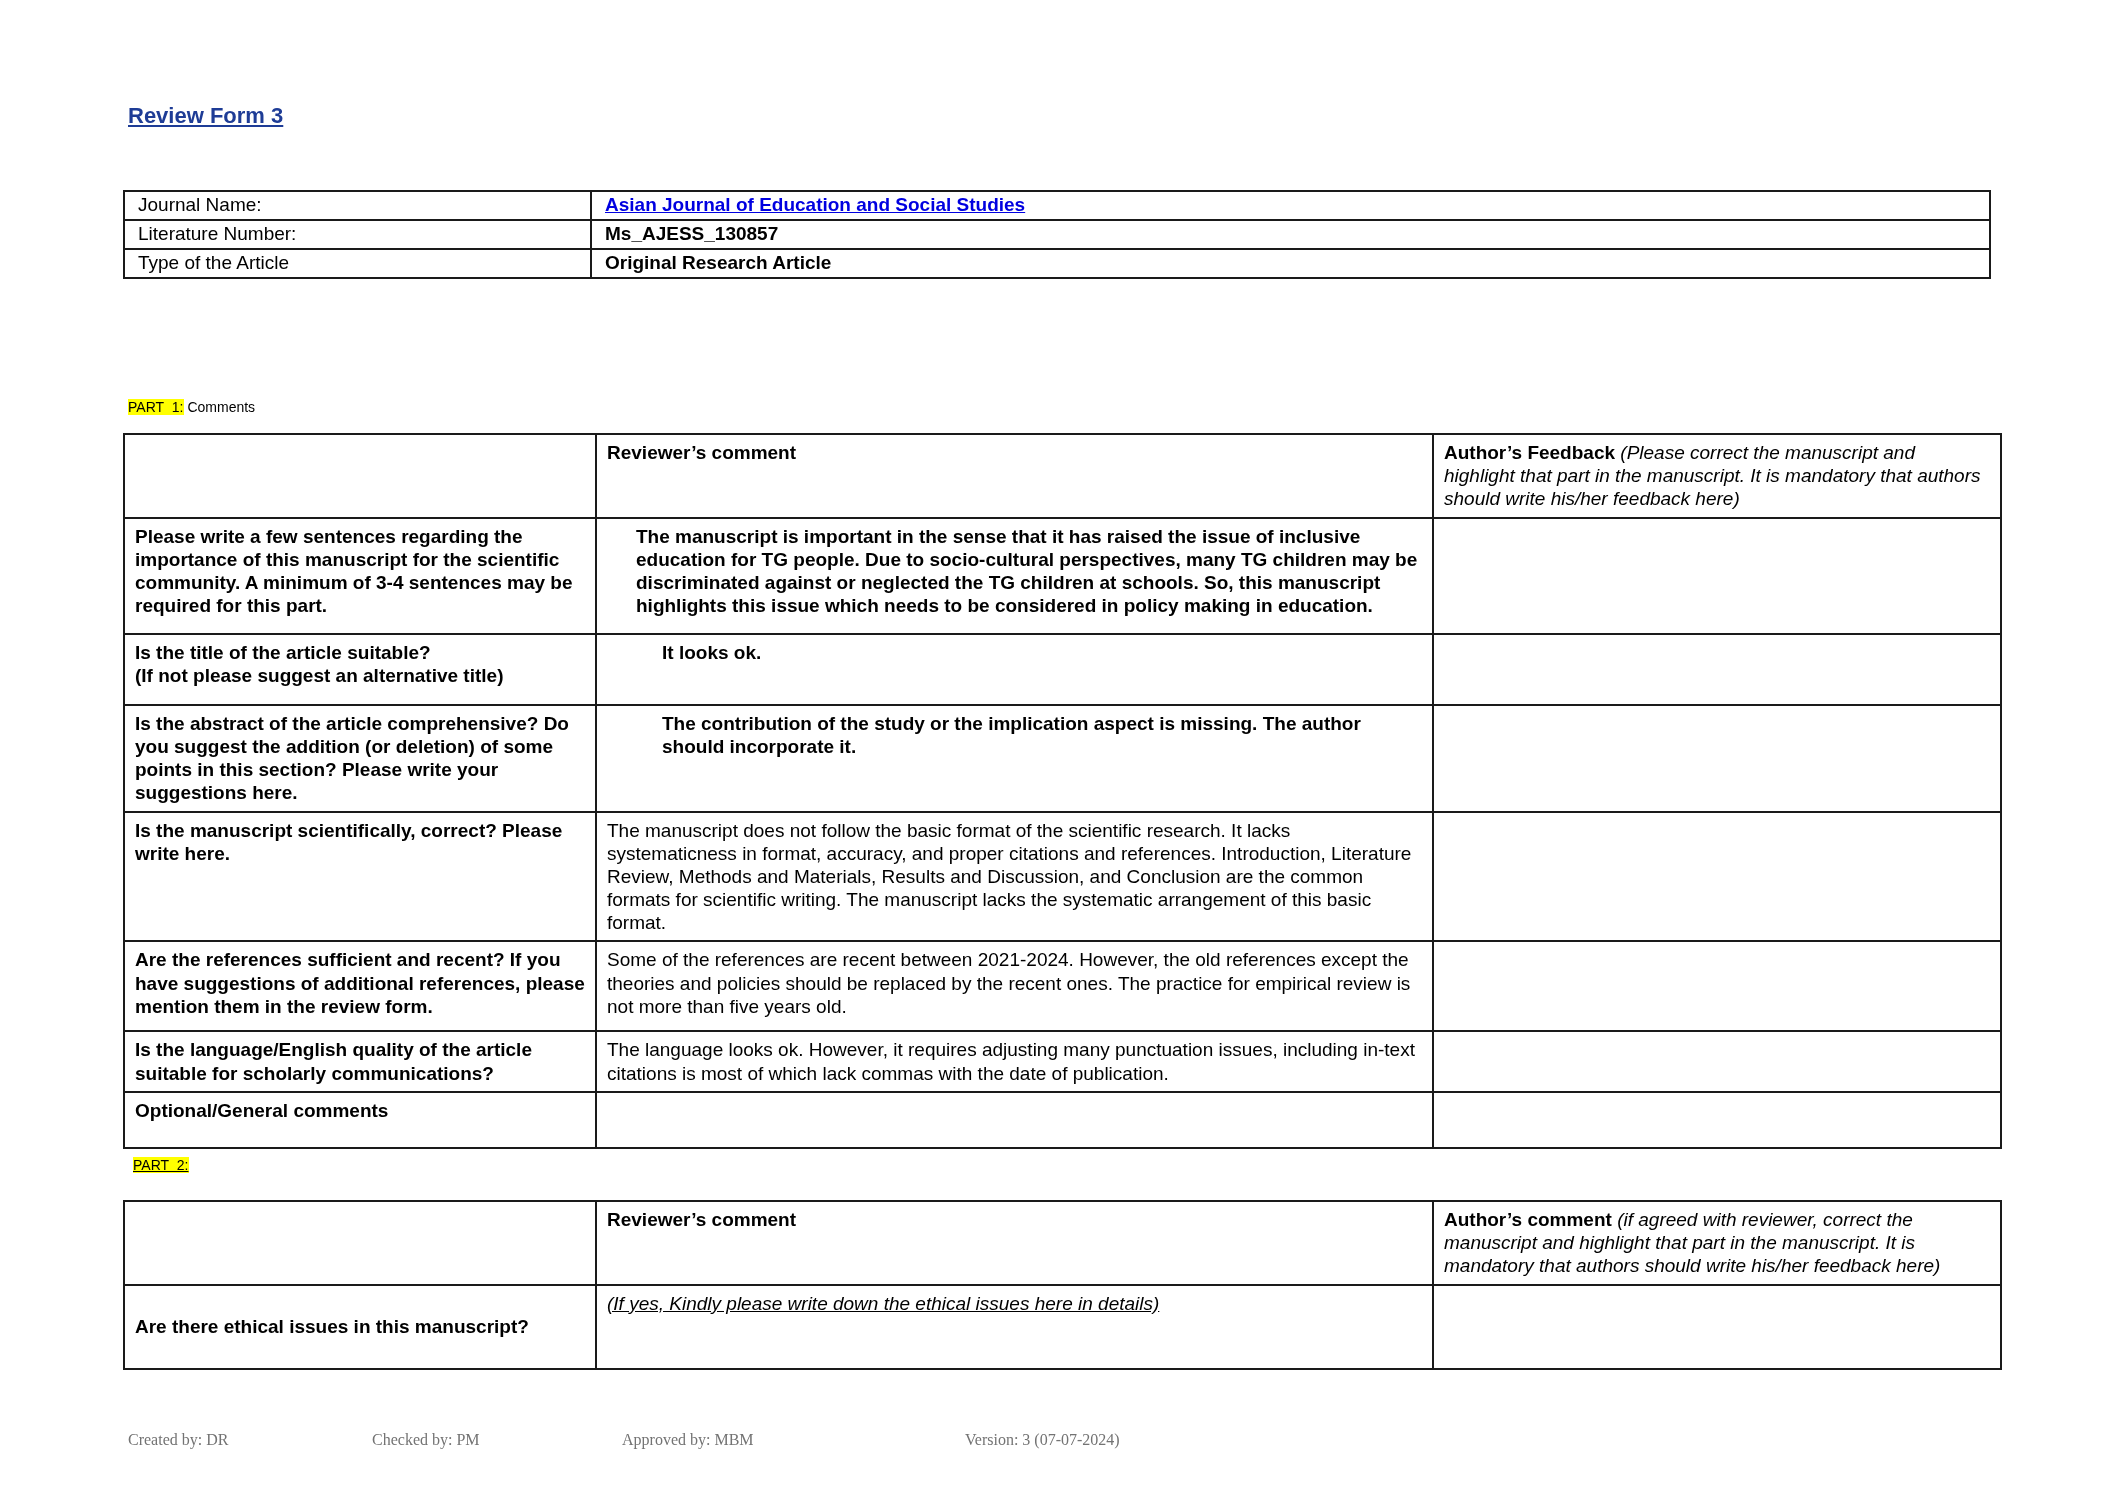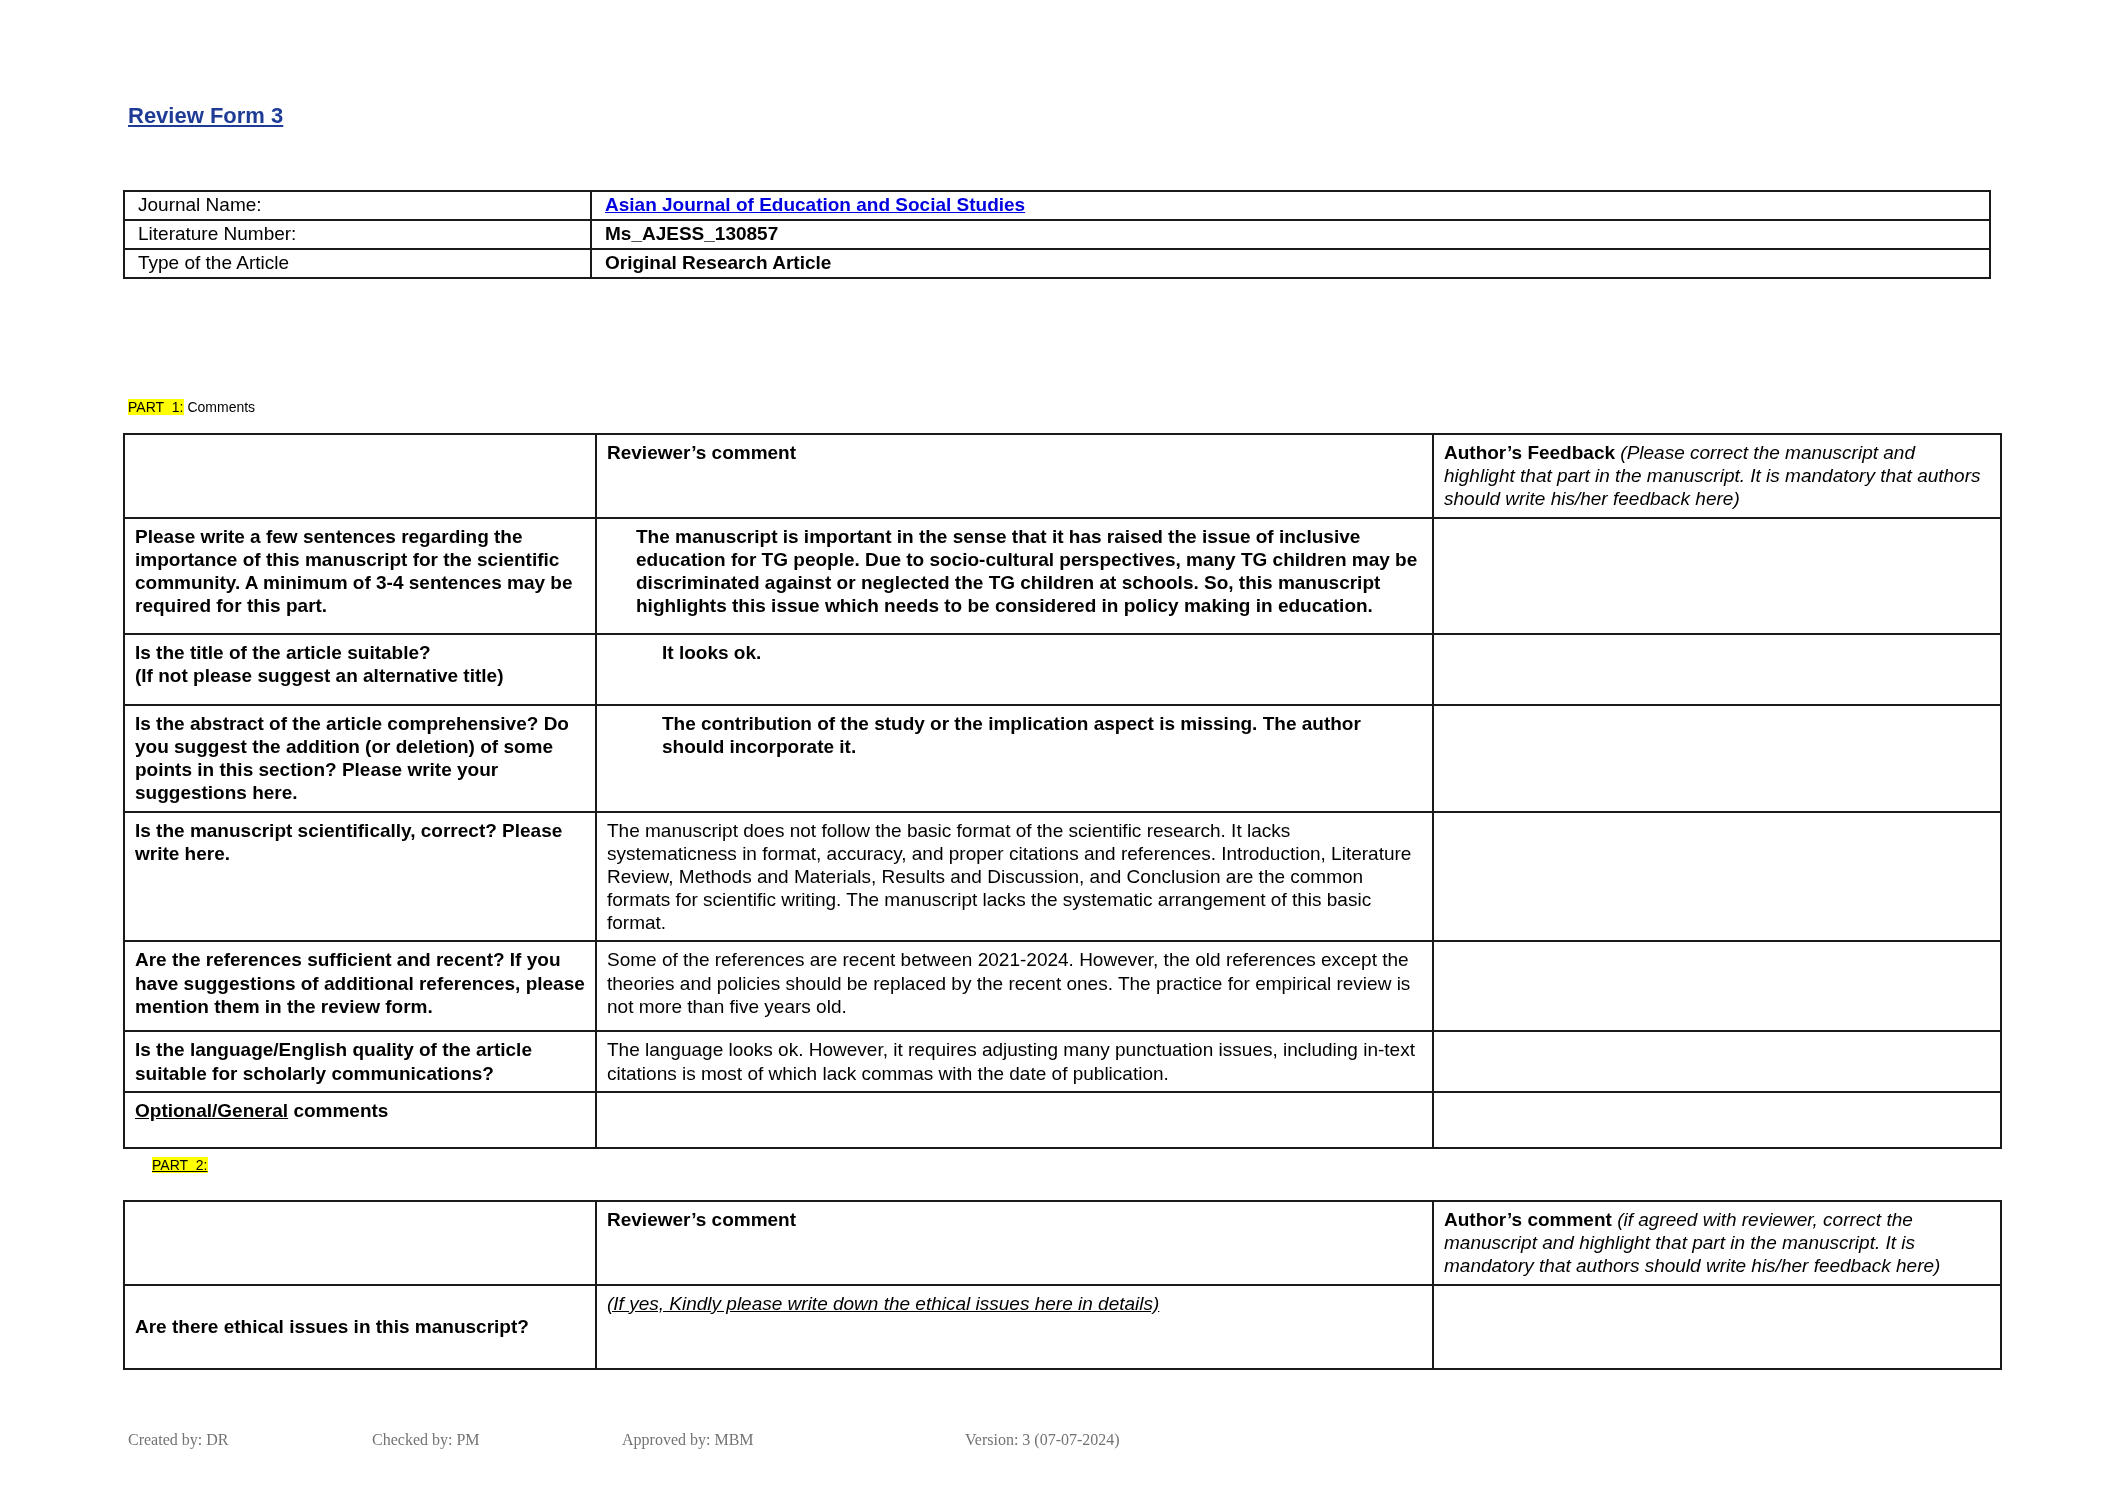--- a/index.html
+++ b/index.html
@@ -50,21 +50,21 @@
     text-decoration: underline;
     cursor: pointer;
   }
   
   .part-heading {
     position: absolute;
     font-size: 14px;
     font-weight: normal;
   }
   .part1-heading { left: 128px; top: 399px; }
-  .part2-heading { left: 152px; top: 1157px; }
+  .part2-heading { left: 133px; top: 1157px; }
   .hl { background: #ffff00; }
   .part2-heading .hl { text-decoration: underline; }
   
   .part-table {
     position: absolute;
     left: 123px;
     width: 1877px;
   }
   .part-table td {
     border: 2px solid #1a1a1a;
@@ -73,21 +73,21 @@
     line-height: 1.22;
     padding: 6px 10px 6px 10px;
   }
   .part-table col.c1 { width: 472px; }
   .part-table col.c2 { width: 837px; }
   .part-table col.c3 { width: 568px; }
   .pt1 { top: 433px; }
   .pt2 { top: 1200px; }
   .q { font-weight: bold; padding-left: 37px; white-space: pre-line; }
   .q-plain { padding-left: 8px; }
-  .q-plain .q-bold { font-weight: bold; text-decoration: underline; }
+  .q-plain .q-bold { font-weight: bold; }
   .ans { font-weight: normal; }
   .ans.bold { font-weight: bold; padding-left: 39px; }
   .ans.indent { padding-left: 65px; }
   .hdr-reviewer { font-weight: bold; padding-left: 12px; }
   .hdr-author { font-size: 18.5px; }
   .hdr-author .hdr-bold { font-weight: bold; }
   .hdr-author .hdr-note { font-style: italic; }
   .pt1 tr.hrow td { height: 64px; }
   .pt1 tr.r0 td { height: 116px; }
   .pt1 tr.r1 td { height: 71px; }

